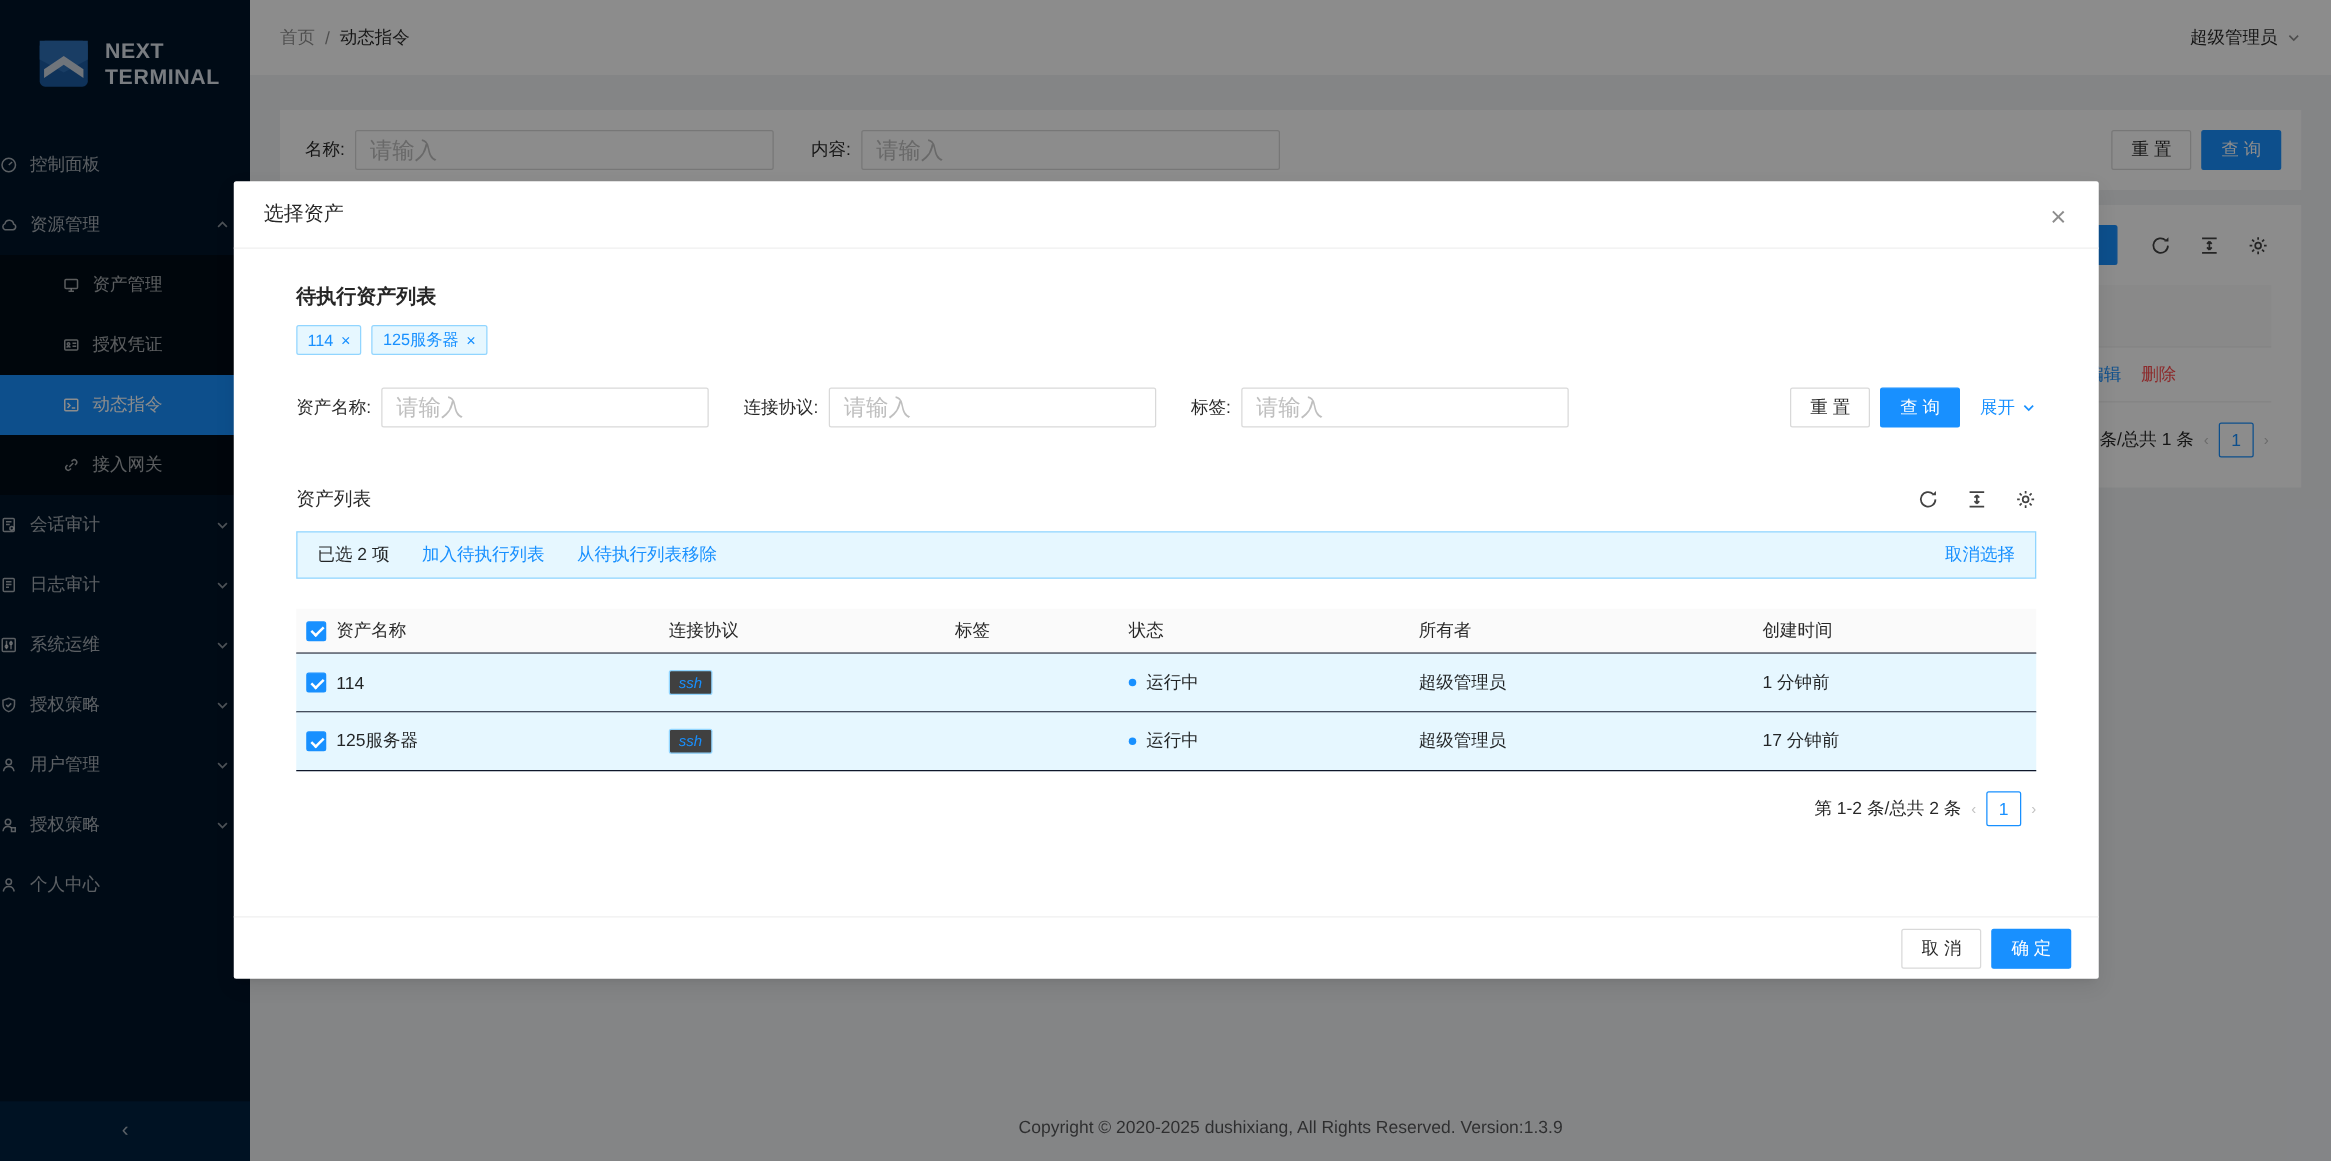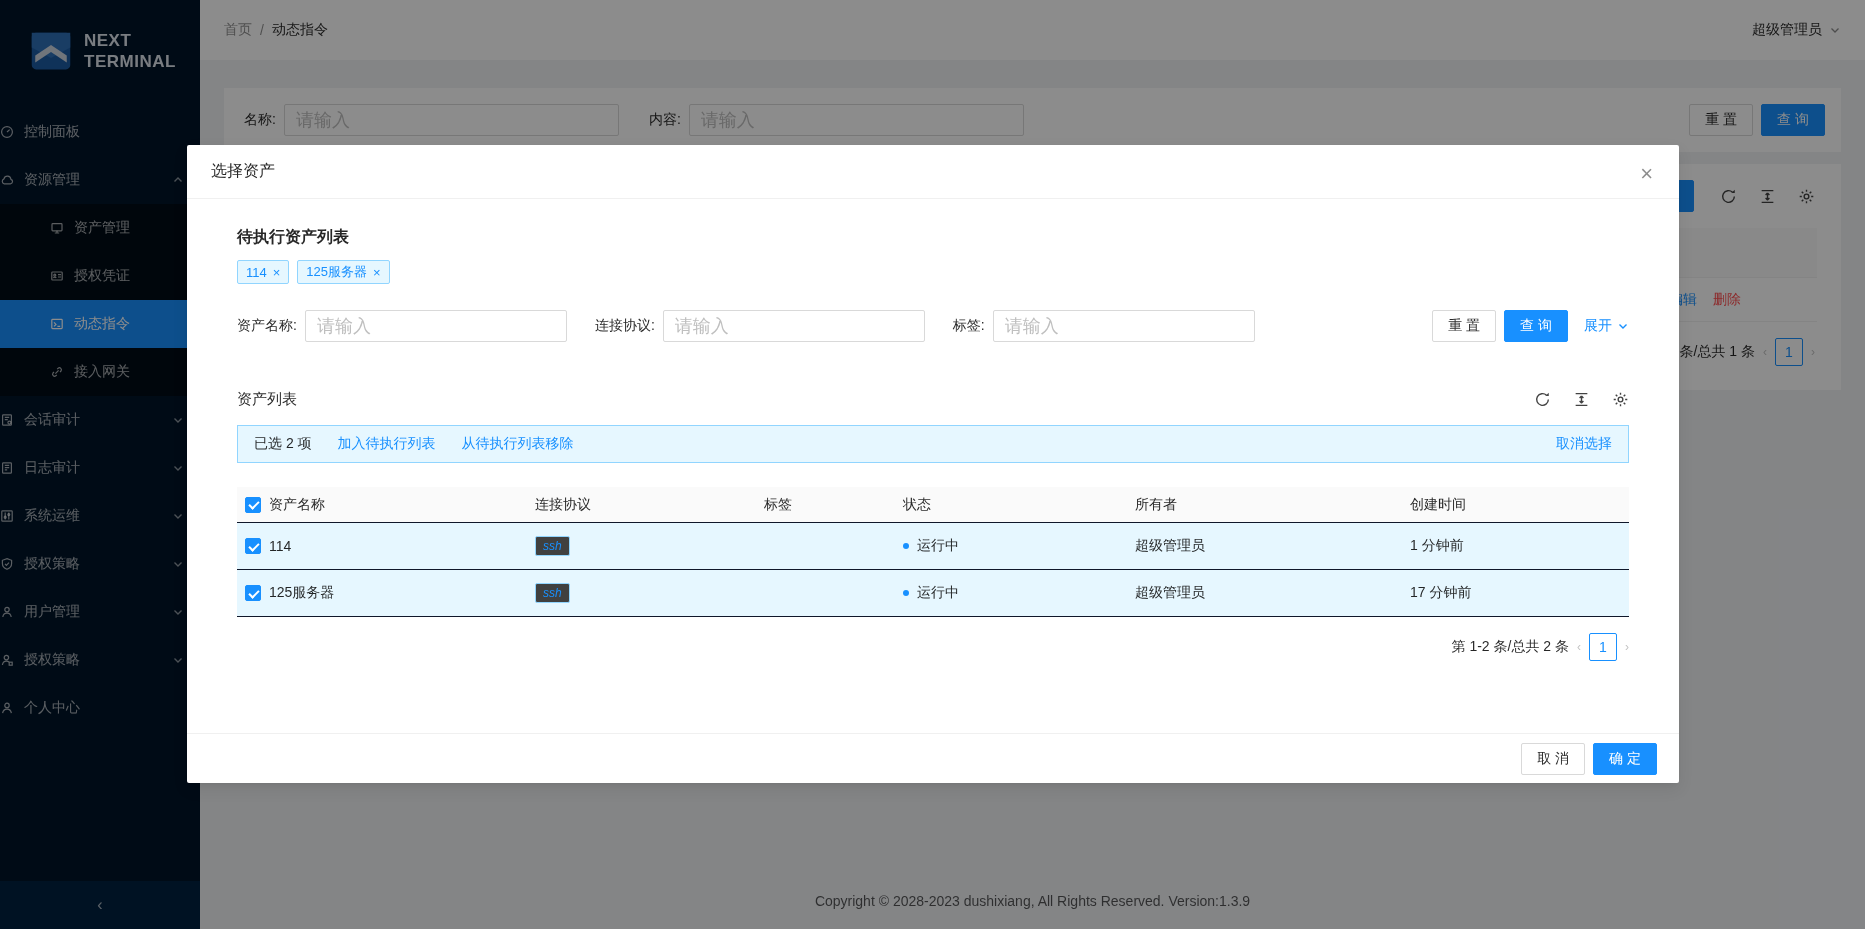--- a/index.html
+++ b/index.html
@@ -302,21 +302,21 @@
     </div>
     <div class="bg-pagination">
       <span class="pg-total">第 1-1 条/总共 1 条</span>
       <span class="pag-arrow">‹</span>
       <span class="pag-page">1</span>
       <span class="pag-arrow">›</span>
     </div>
   </section>
 
   <footer class="page-footer">
-    <span>Copyright © 2028-2023 dushixiang, All Rights Reserved. Version:1.3.9</span>
+    <span>Copyright © 2020-2025 dushixiang, All Rights Reserved. Version:1.3.9</span>
   </footer>
 </div>
 
 <div class="overlay"></div>
 
 <div class="modal">
   <div class="modal-header">
     <span class="modal-title">选择资产</span>
   </div>
   <button class="modal-close">×</button>

